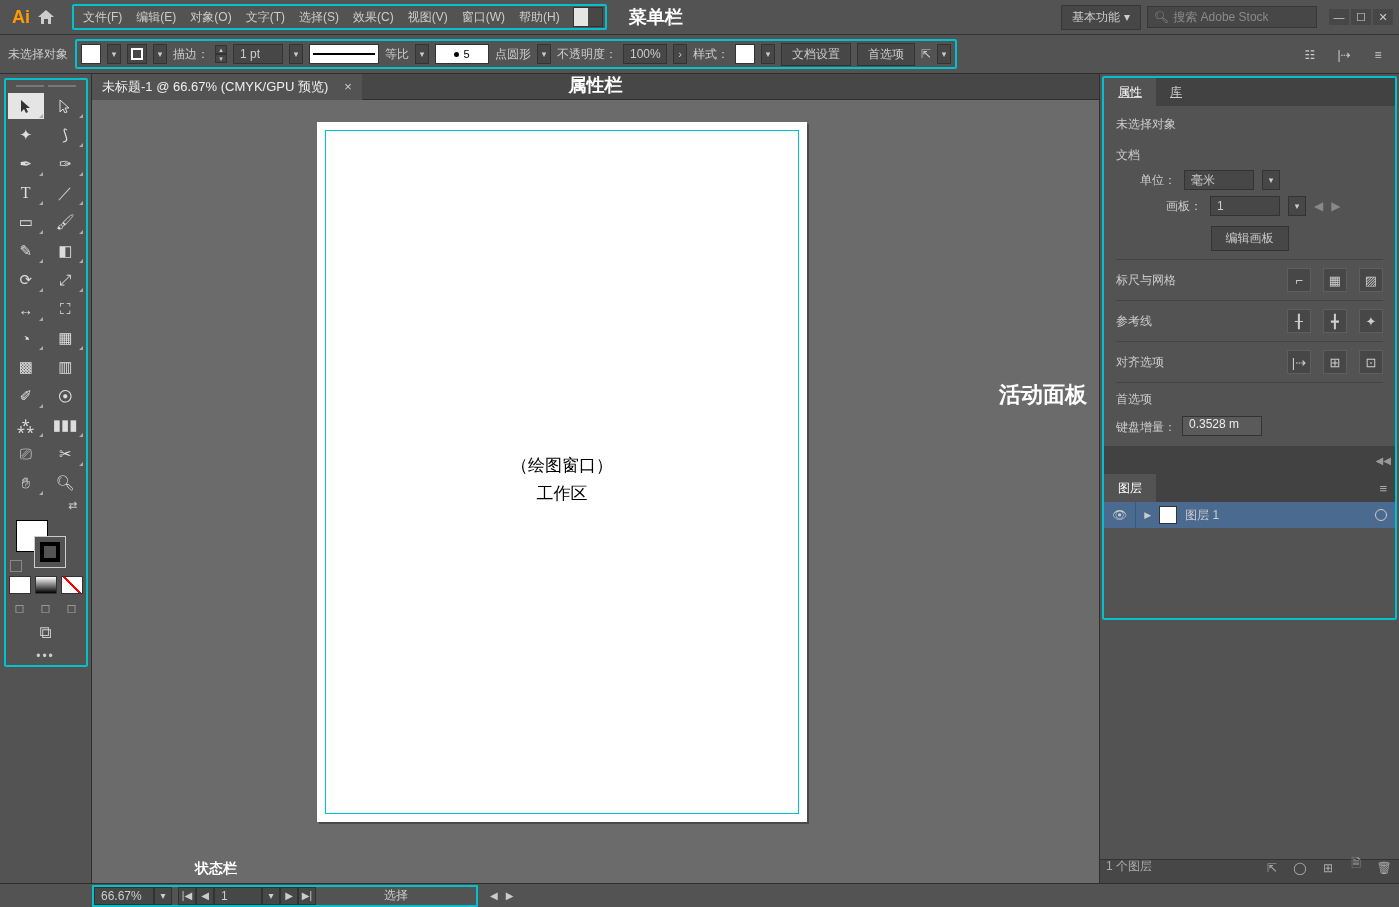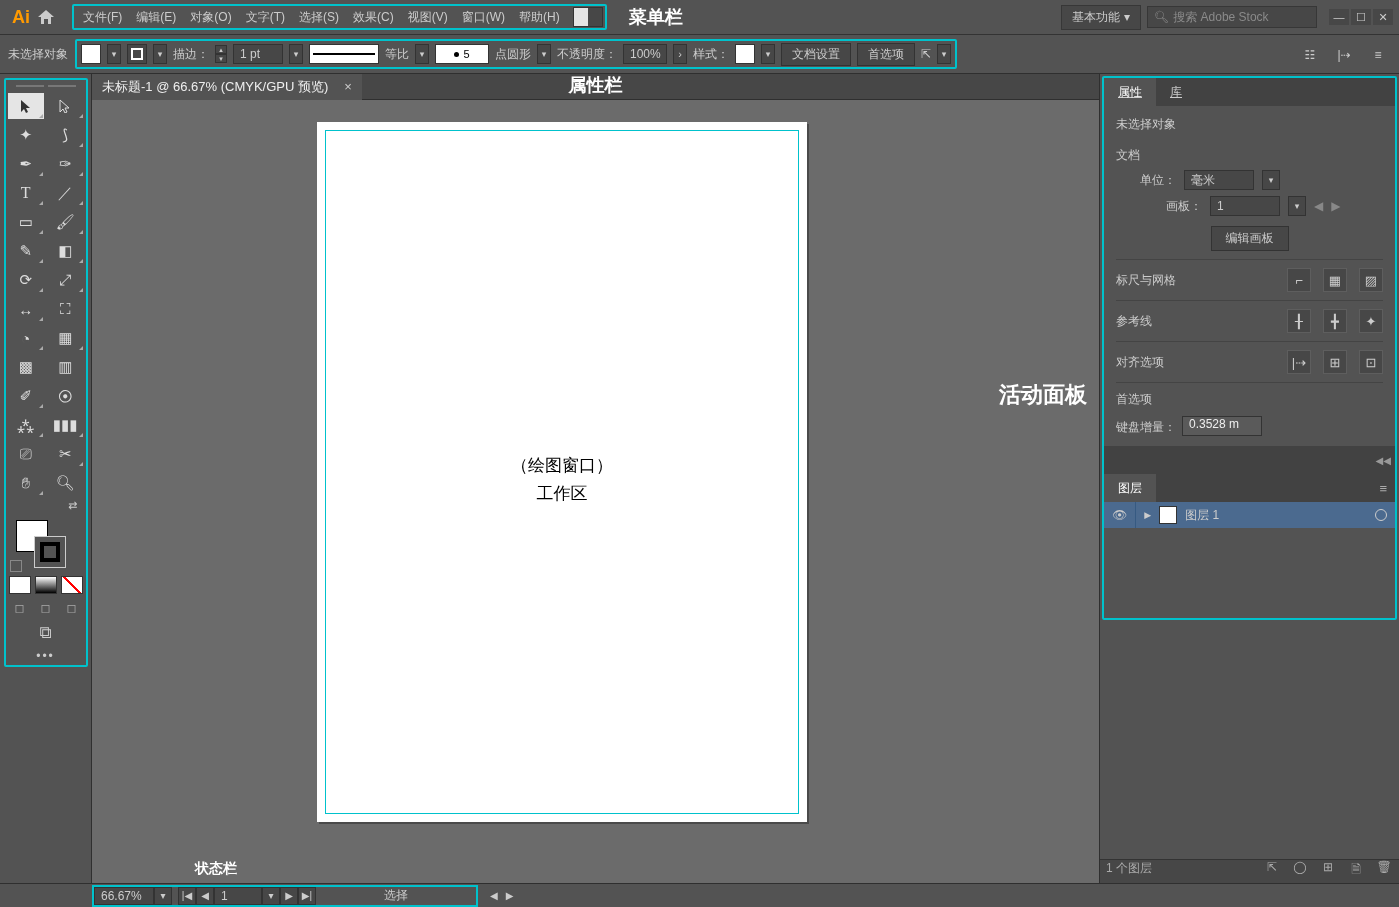--- a/index.html
+++ b/index.html
@@ -103,21 +103,21 @@
   
   .statusbar{height:24px;background:#535353;border-top:1px solid #2f2f2f;display:flex;align-items:center;position:relative;}
   .statusbar-label{position:absolute;left:195px;top:-24px;color:#fff;font-size:14px;font-weight:bold;}
   .status-highlight{border:2px solid #00c2cc;height:22px;display:flex;align-items:center;margin-left:92px;}
   .zoom{background:#474747;border:1px solid #333;padding:0 6px;height:18px;display:flex;align-items:center;color:#ccc;width:60px;}
   .nav-btn{width:18px;height:18px;background:#474747;display:flex;align-items:center;justify-content:center;font-size:10px;color:#ccc;cursor:pointer;border:1px solid #333;}
   .artboard-num{width:48px;height:18px;background:#474747;border:1px solid #333;padding:0 6px;color:#ccc;display:flex;align-items:center;}
   .status-tool{width:160px;text-align:center;color:#ccc;}
   .scroll-nub{margin-left:8px;font-size:10px;color:#ccc;}
   
-  .layers-footer{height:24px;background:#474747;border-top:1px solid #333;display:flex;align-items:flex-start;padding:0 6px;gap:10px;color:#aaa;font-size:12px;}
+  .layers-footer{height:24px;background:#474747;border-top:1px solid #333;display:flex;align-items:flex-end;padding:8px 6px;gap:10px;color:#aaa;font-size:12px;}
   .layers-footer .spacer{flex:1;}
   .foot-ic{cursor:pointer;width:18px;text-align:center;}
   svg{display:block;}
 </style>
 </head>
 <body>
 
 <div class="topbar">
   <div class="ai-logo">Ai</div>
   <div class="home-icon">

